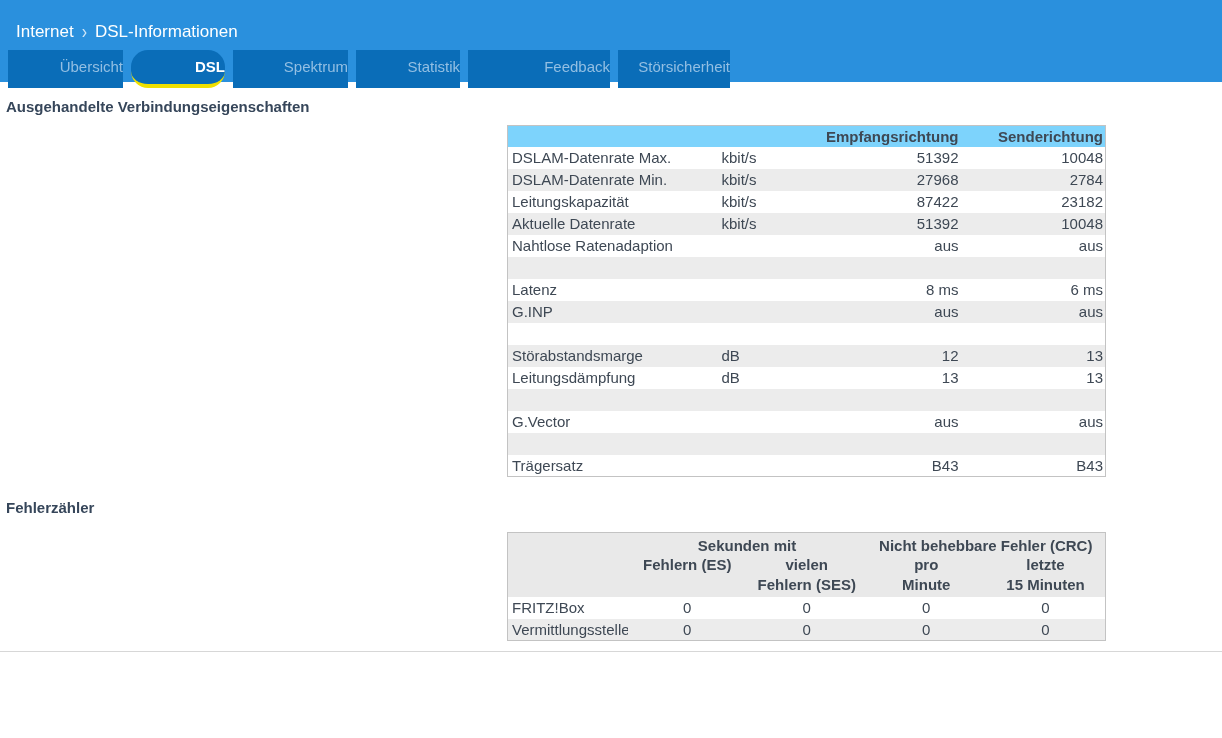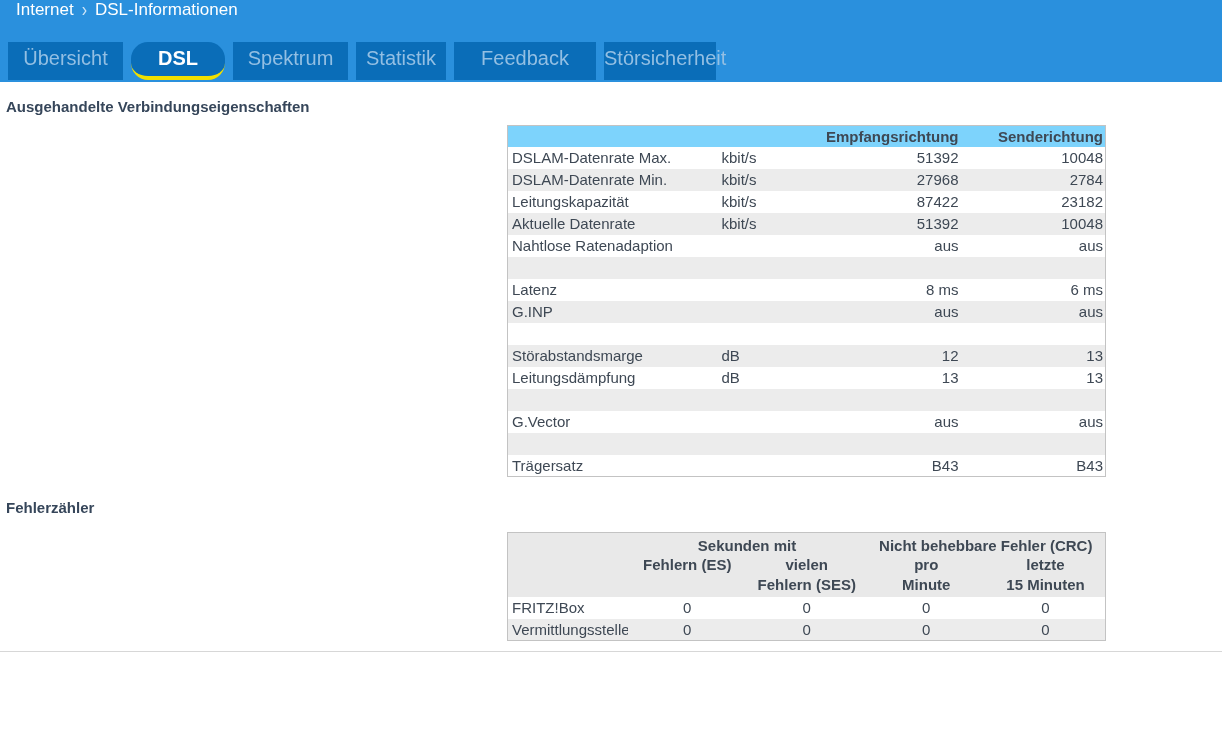--- a/index.html
+++ b/index.html
@@ -10,51 +10,52 @@
     font-family: "Liberation Sans", "DejaVu Sans", sans-serif;
     color: #3e4854;
     overflow: hidden;
   }
 
   
   .topbar {
     height: 42px;
     background: #2a90dd;
     display: flex;
-    align-items: flex-start;
+    align-items: flex-end;
     padding-left: 16px;
   }
   .breadcrumb { display: flex; align-items: center; gap: 8px; color: #ffffff; font-size: 17px; }
   .breadcrumb .crumb { color: #ffffff; text-decoration: none; cursor: pointer; }
   .breadcrumb .sep { font-size: 16px; color: #cfe6f8; font-weight: 400; transform: scaleY(1.25); }
 
   
   .tabbar {
     height: 40px;
     background: #2a90dd;
     display: flex;
     gap: 8px;
     padding-left: 8px;
     align-items: flex-start;
   }
   .tab {
     height: 38px;
     background: #0a6db8;
     color: #93bfe3;
-    font-size: 20px;
+    font-size: 15px;
     line-height: 33px;
-    text-align: center;
+    text-align: right;
     cursor: pointer;
     border-bottom: 4px solid transparent;
     user-select: none;
+    margin-top: 8px;
   }
   .tab:nth-child(1) { width: 115px; }
   .tab:nth-child(2) { width: 94px; border-radius: 17px;  }
   .tab:nth-child(3) { width: 115px; }
-  .tab:nth-child(4) { width: 90px; }
+  .tab:nth-child(4) { width: 104px; }
   .tab:nth-child(5) { width: 142px; }
   .tab:nth-child(6) { width: 112px; }
   .tab.active {
     color: #ffffff;
     font-weight: bold;
     border-bottom-color: #f0e000;
   }
 
   
   .content { padding-top: 16px; }

